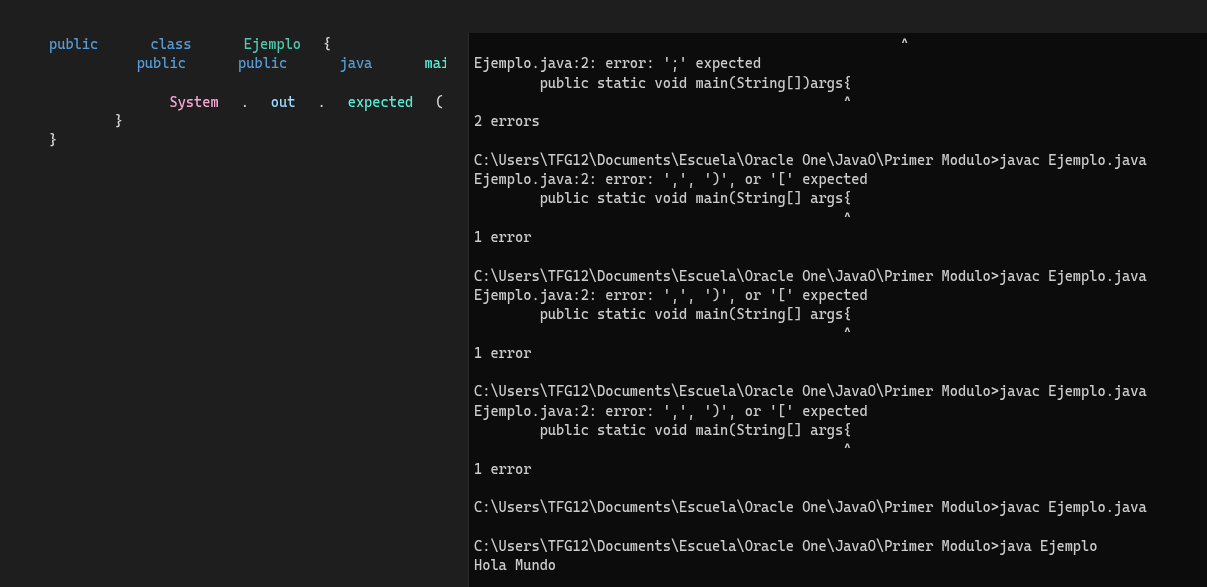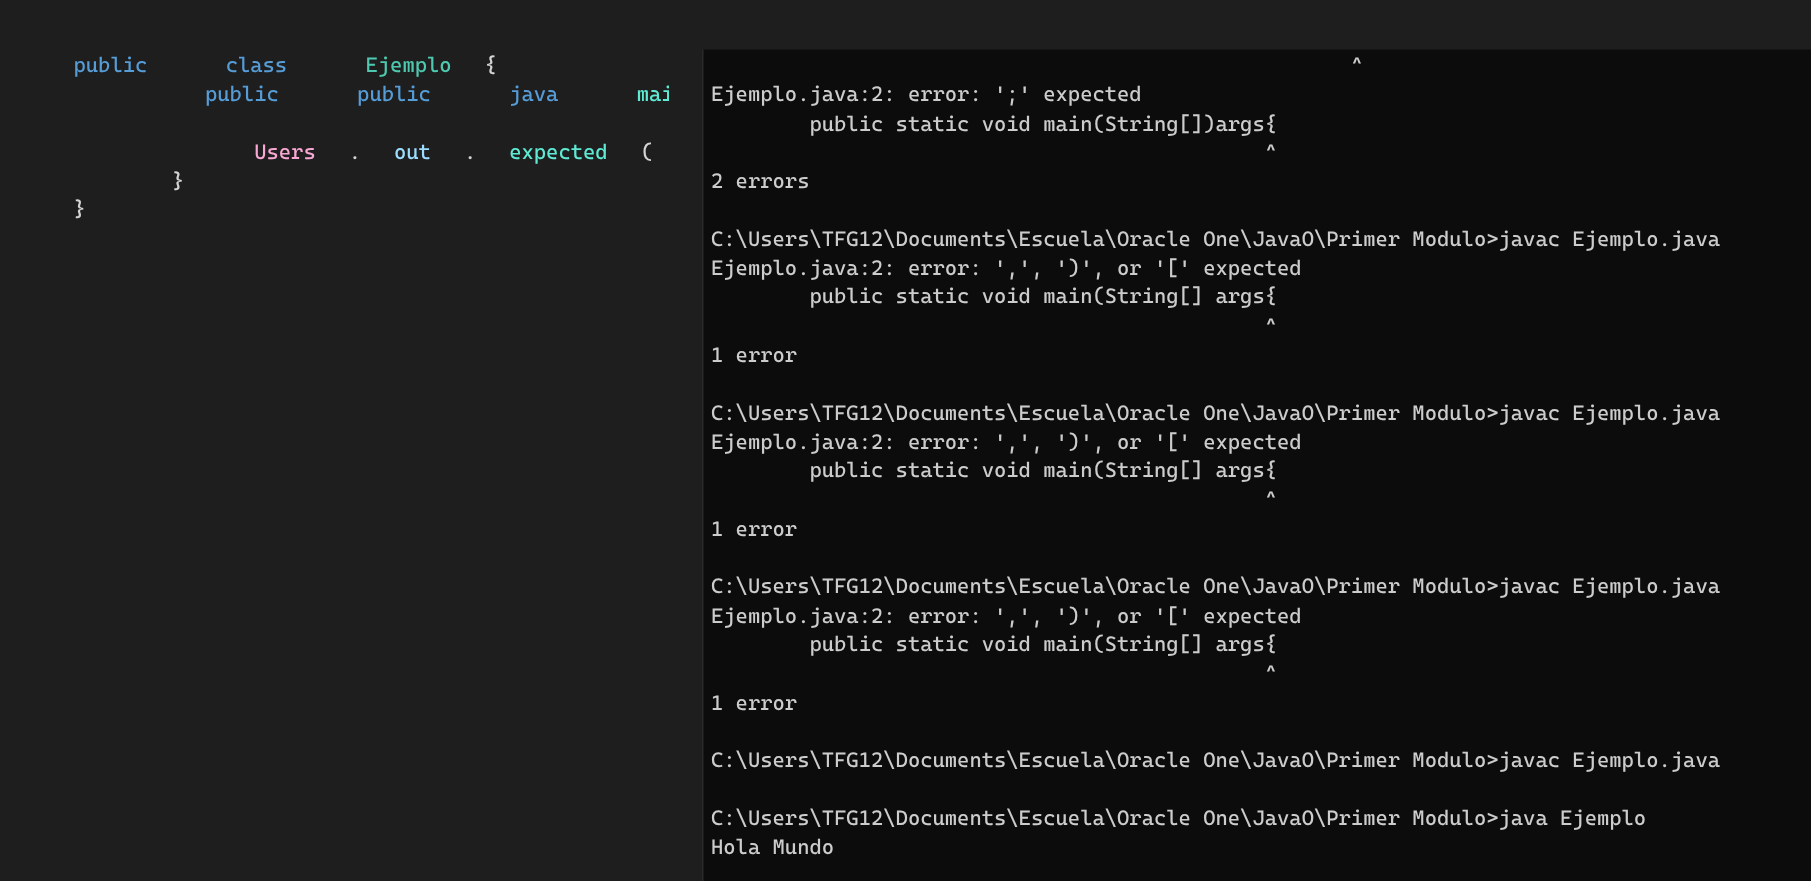--- a/index.html
+++ b/index.html
@@ -28,21 +28,21 @@
 .type { color: #f9a8d4; }
 .id   { color: #9cdcfe; text-align: center; }
 .pun  { color: #d4d4d4; }
 </style>
 </head>
 <body>
 
 <div class="editor"><span class="kw">public</span><span class="pun"> </span><span class="kw">class</span><span class="pun"> </span><span class="cls">Ejemplo</span><span class="pun">{
 </span><span class="pun">        </span><span class="kw">public</span><span class="pun"> </span><span class="kw">public</span><span class="pun"> </span><span class="kw">java</span><span class="pun"> </span><span class="fn">main</span><span class="pun">(</span><span class="type">String</span><span class="pun">[] </span><span class="id">args</span><span class="pun">){
 </span><span class="pun">
-</span><span class="pun">            </span><span class="type">Users</span><span class="pun">.</span><span class="id">out</span><span class="pun">.</span><span class="fn">expected</span><span class="pun">(</span><span class="str">"Hola Mundo"</span><span class="pun">);
+</span><span class="pun">            </span><span class="type">System</span><span class="pun">.</span><span class="id">out</span><span class="pun">.</span><span class="fn">expected</span><span class="pun">(</span><span class="str">"Hola Mundo"</span><span class="pun">);
 </span><span class="pun">        }
 </span><span class="pun">}
 </span></div>
 <div class="terminal">                                                    ^
 Ejemplo.java:2: error: ';' expected
         public static void main(String[])args{
                                              ^
 2 errors
 
 C:\Users\TFG12\Documents\Escuela\Oracle One\JavaO\Primer Modulo&gt;javac Ejemplo.java

